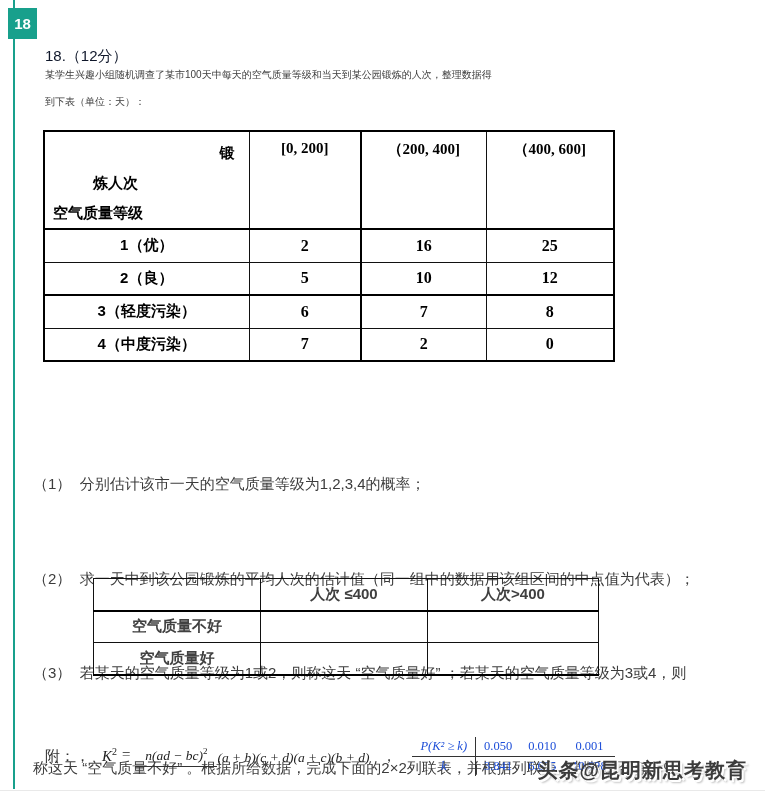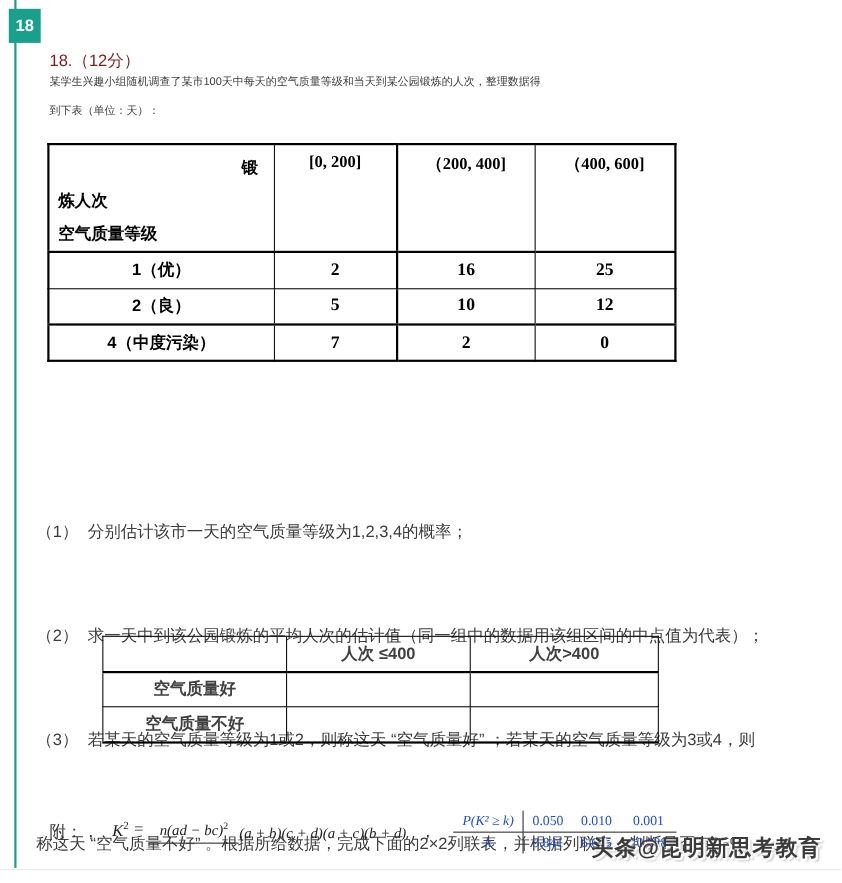--- a/index.html
+++ b/index.html
@@ -4,36 +4,36 @@
 <style>
   * { margin:0; padding:0; box-sizing:border-box; }
   body { background:#fff; font-family:"Liberation Sans","DejaVu Sans",sans-serif; }
   .page { position:relative; width:765px; height:803px; background:#ffffff; overflow:hidden; color:#3c3c3c; }
 
   .rail { position:absolute; left:13px; top:0; width:2px; height:789px; background:#18a08c; }
   .badge { position:absolute; left:8px; top:8px; width:29px; height:31px; background:#18a08c;
            color:#fff; font-weight:bold; font-size:15px; display:flex; align-items:center; justify-content:center; }
   .bottom-hairline { position:absolute; left:0; top:790px; width:765px; height:1px; background:#e9e9e9; }
 
-  .title { position:absolute; left:45px; top:46px; font-size:15px; line-height:20px; color:#7f1d1d; }
+  .title { position:absolute; left:45px; top:46px; font-size:15px; line-height:20px; color:#0f172a; }
   .intro { position:absolute; left:45px; top:61px; width:712px; font-size:10px; line-height:27px; color:#3c3c3c; }
 
   
   table.t1 { position:absolute; left:43px; top:130px; border-collapse:collapse; table-layout:fixed;
              width:570px; border:2px solid #000; color:#000; }
   table.t1 td { border:1px solid #111; font-weight:bold; font-size:15px; text-align:center;
                 height:33px; padding:0 2px; font-family:"Liberation Sans","DejaVu Sans",sans-serif; }
   table.t1 td.num { font-family:"Liberation Serif","DejaVu Serif",serif; font-size:16px; }
   table.t1 tr.hdr td { height:97px; vertical-align:top; padding-top:8px; border-bottom:2px solid #000;
                        font-family:"Liberation Serif","DejaVu Serif",serif; font-size:15px; }
   table.t1 tr.hdr td.corner { font-family:"Liberation Sans","DejaVu Sans",sans-serif; padding:6px 0 0 0; }
   table.t1 td.vthick { border-left:2px solid #000; }
   table.t1 tr.hthick td { border-bottom:2px solid #000; }
   .corner-l1 { text-align:right; padding-right:14px; line-height:30px; }
-  .corner-l2 { text-align:left;  padding-left:8px;  line-height:30px; }
+  .corner-l2 { text-align:left;  padding-left:8px;  line-height:30px;margin-left:40px; }
   .corner-l3 { text-align:left;  padding-left:8px;  line-height:30px; }
 
   .questions { position:absolute; left:33px; top:405px; width:725px; font-size:15px; line-height:31.5px;
                color:#3c3c3c; white-space:pre-wrap; }
 
   
   table.t2 { position:absolute; left:93px; top:578px; border-collapse:collapse; table-layout:fixed;
              width:505px; border:1px solid #000; color:#404040; }
   table.t2 td { border:1px solid #111; font-weight:bold; font-size:15px; text-align:center; height:32px; }
   table.t2 tr.hdr td { height:32px; border-bottom:2px solid #000; }
@@ -100,20 +100,26 @@
       <td class="num vthick">16</td>
       <td class="num">25</td>
     </tr>
     <tr class="hthick">
       <td>2（良）</td>
       <td class="num">5</td>
       <td class="num vthick">10</td>
       <td class="num">12</td>
     </tr>
     <tr>
+      <td>3（轻度污染）</td>
+      <td class="num">6</td>
+      <td class="num vthick">7</td>
+      <td class="num">8</td>
+    </tr>
+    <tr>
       <td>4（中度污染）</td>
       <td class="num">7</td>
       <td class="num vthick">2</td>
       <td class="num">0</td>
     </tr>
   </tbody>
     </table>
 
   <div class="questions">
     <div>（1）  分别估计该市一天的空气质量等级为1,2,3,4的概率；</div>
@@ -129,26 +135,26 @@
         <col style="width:167px">
         <col style="width:171px">
       </colgroup>
     <tbody>
         <tr class="hdr">
       <td></td>
       <td>人次 ≤400</td>
       <td>人次&gt;400</td>
     </tr>
     <tr>
-      <td>空气质量好</td>
+      <td>空气质量不好</td>
       <td></td>
       <td></td>
     </tr>
     <tr>
-      <td>空气质量不好</td>
+      <td>空气质量好</td>
       <td></td>
       <td></td>
     </tr>
   </tbody>
     </table>
 
   <div class="appendix">
     <span class="fu-label">附：，</span>
     <span class="kexpr">
       <span><span>K</span><sup>2</sup></span>

